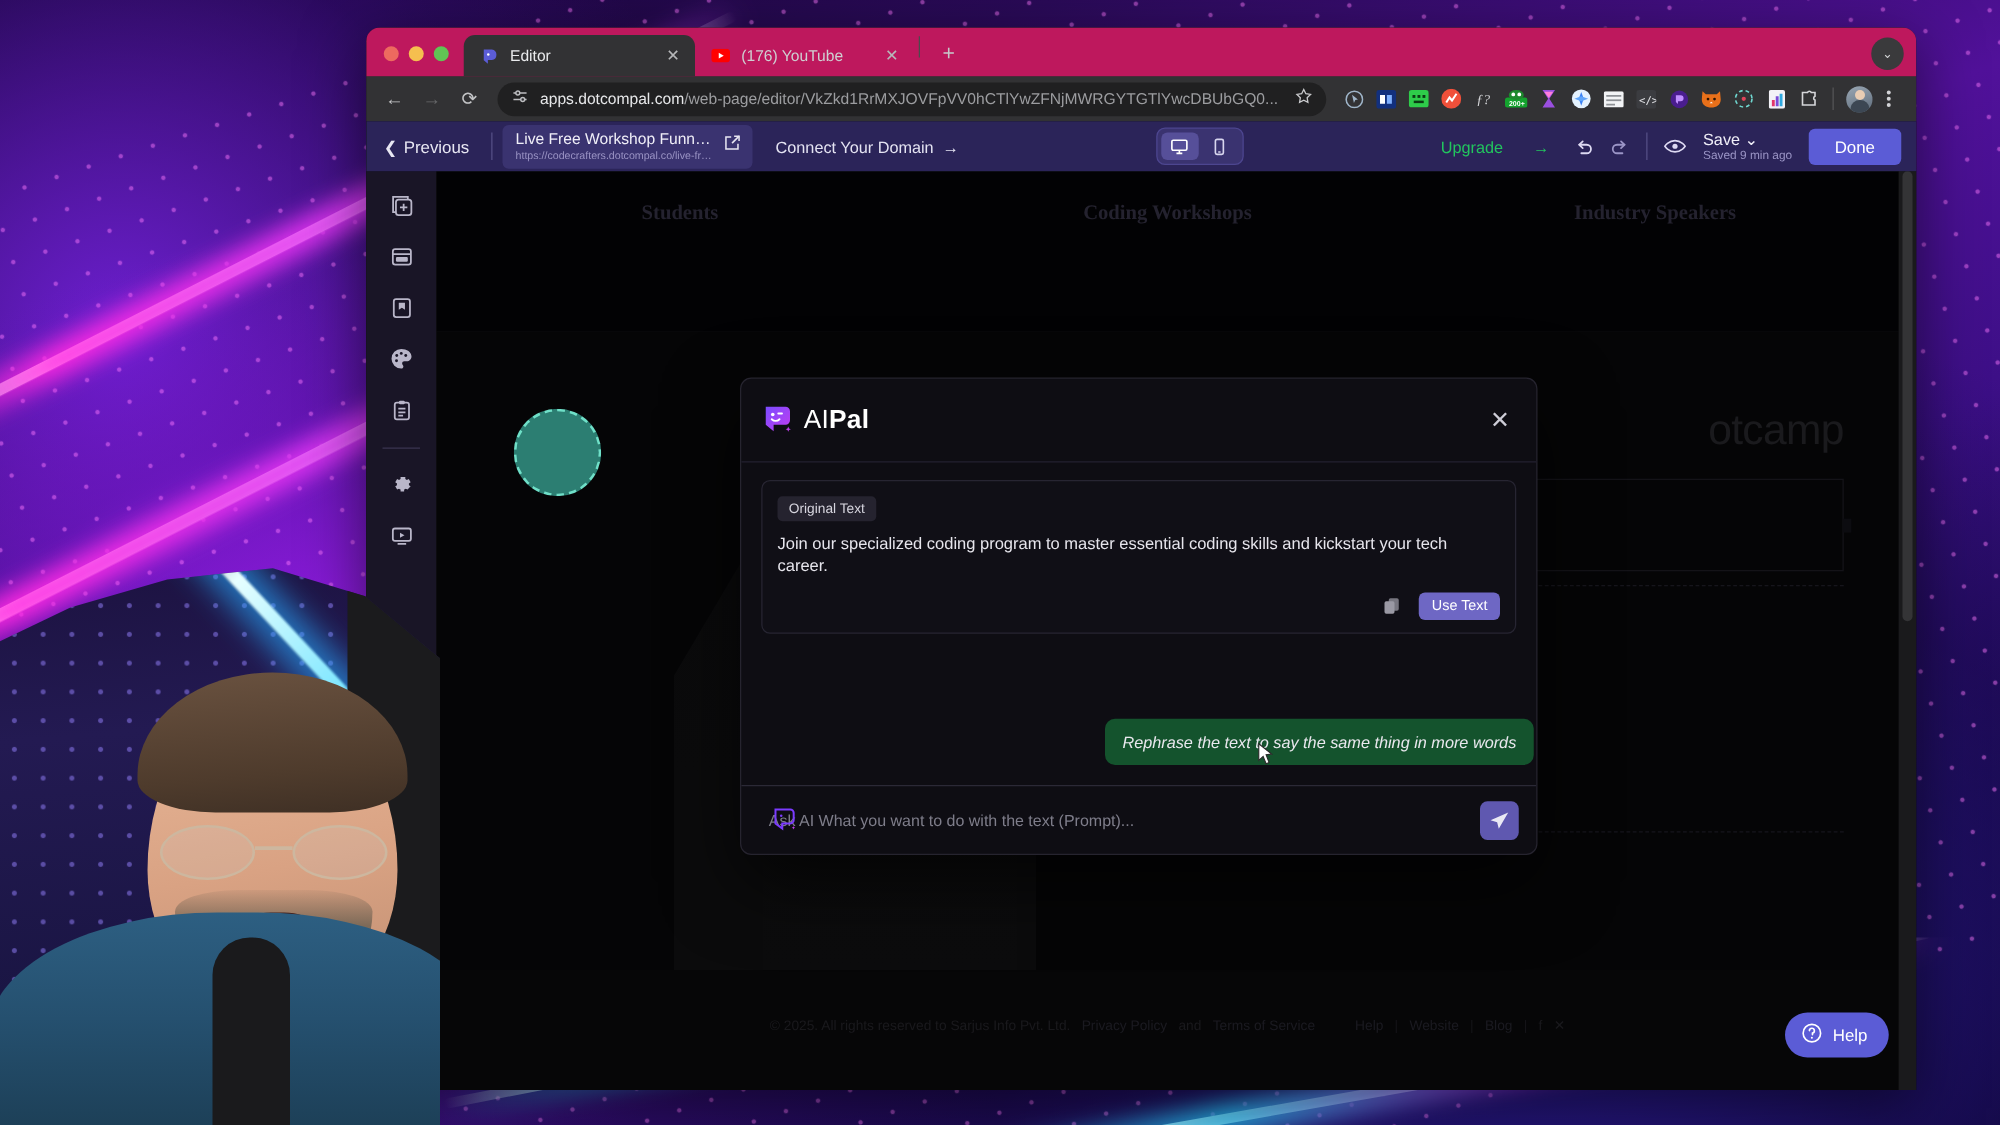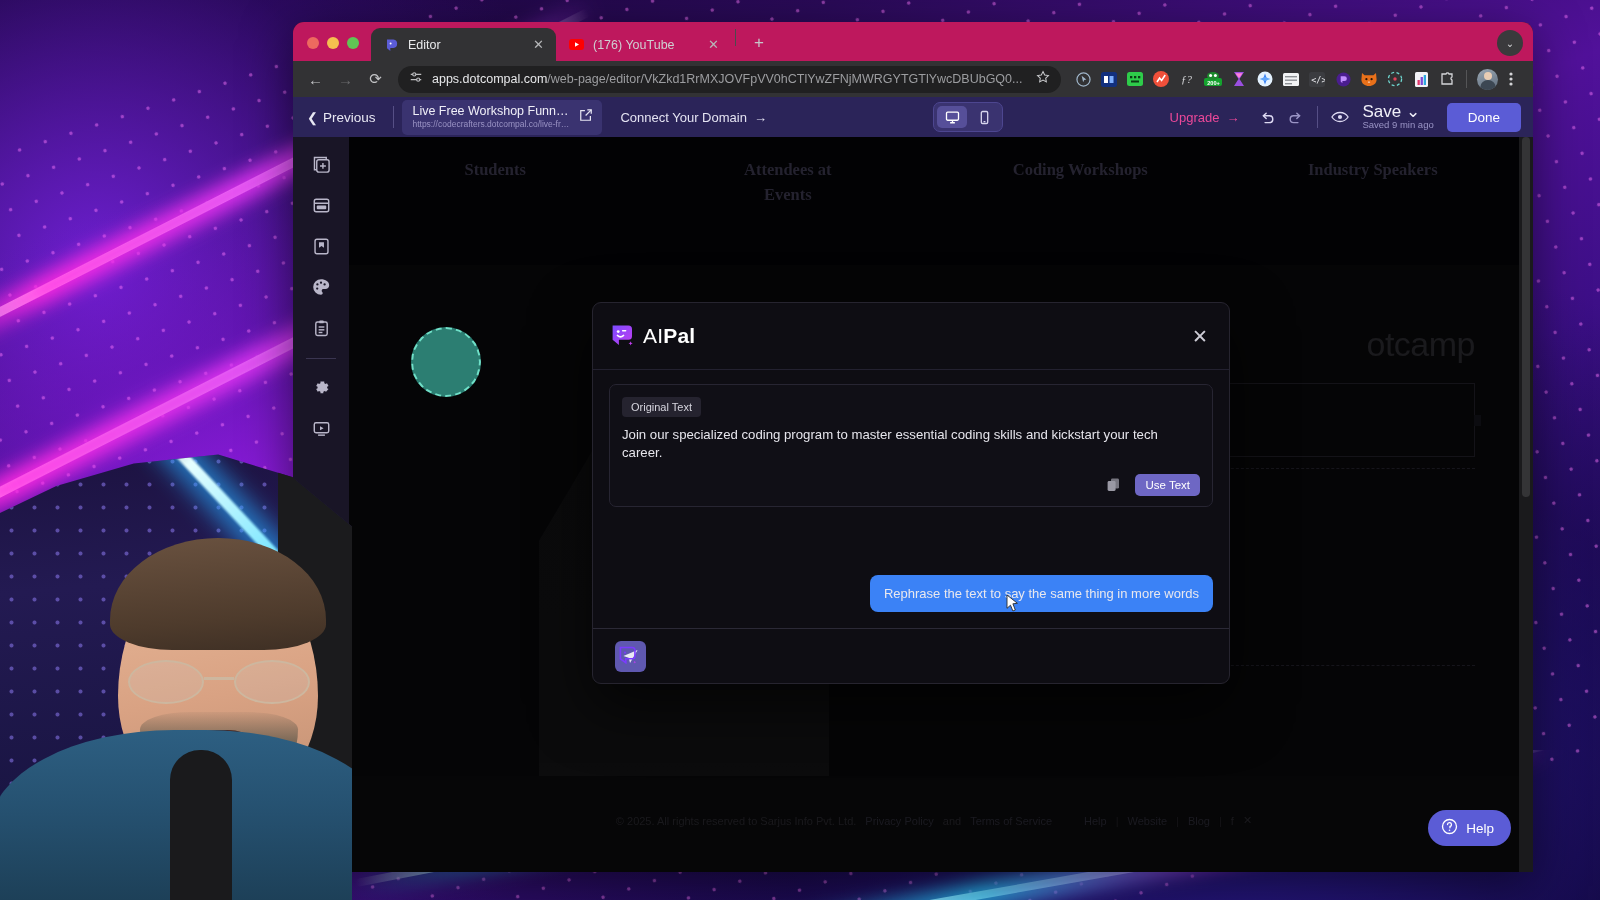--- a/index.html
+++ b/index.html
@@ -135,24 +135,24 @@
     background:#3a3370; border-radius:5px; padding:4px 9px 5px 10px; display:flex; align-items:center; gap:8px;
     max-width:200px;
   }
   .pagepill .ptitle{ font-size:12.5px; color:#f0eff8; line-height:15px; white-space:nowrap; overflow:hidden; text-overflow:ellipsis; }
   .pagepill .purl{ font-size:8.5px; color:#9a93c4; line-height:11px; white-space:nowrap; overflow:hidden; text-overflow:ellipsis; }
   .connectdomain{ color:#e4e3f2; font-size:13px; margin-left:18px; display:flex; gap:7px; align-items:flex-end; }
   .flex1{ flex:1; }
   .devtoggle{ display:flex; background:#3a3370; border-radius:7px; padding:3px; border:1px solid #4d4690; gap:2px; }
   .dev{ width:30px; height:22px; border-radius:5px; display:flex; align-items:center; justify-content:center; color:#d8d6ee; }
   .dev.on{ background:#564f99; }
-  .upgrade{ color:#ec4899; font-size:13px; display:flex; gap:7px; align-items:flex-end; margin-right:14px; }
+  .upgrade{ color:#22c55e; font-size:13px; display:flex; gap:24px; align-items:flex-end; margin-right:14px; }
   .ibtn{ width:28px; height:28px; display:flex; align-items:center; justify-content:center; color:#ddd9f2; }
   .savebox{ margin:0 13px 0 8px; text-align:left; }
-  .savebox .sl{ color:#f0eff8; font-size:17px; line-height:15px; }
+  .savebox .sl{ color:#f0eff8; font-size:13px; line-height:15px; }
   .savebox .ss{ color:#9b95c6; font-size:9.5px; line-height:12px; }
   .donebtn{ background:#5b5cd6; color:#fff; font-size:13.5px; padding:7px 21px; border-radius:5px; border:none; }
 
   
   #rail{
     position:absolute; left:0; top:40px; bottom:0; width:56px; background:#191526; z-index:5;
     display:flex; flex-direction:column; align-items:center; padding-top:8px; gap:3px;
   }
   .railicon{ width:38px; height:38px; border-radius:7px; display:flex; align-items:center; justify-content:center; color:#b9b6c9; }
   .raildiv{ width:30px; height:1px; background:#3a3550; margin:8px 0 6px; }
@@ -205,22 +205,22 @@
       color:#cdccd6; font-size:19px; }
   #mbody{ position:relative; height:258px; padding:14px 16px 0; }
   .origcard{ border:1px solid #272532; border-radius:7px; padding:12px 12px 10px; background:#100f16; }
   .tagchip{ display:inline-block; background:#25232f; color:#d6d5de; font-size:11px;
      padding:4px 9px; border-radius:4px; margin-bottom:9px; }
   .origtext{ font-size:13.2px; color:#e6e5ec; line-height:18px; }
   .cardactions{ display:flex; justify-content:flex-end; align-items:center; gap:12px; margin-top:12px; }
   .copyicon{ width:17px; height:17px; color:#9a99a4; }
   .usetext{ background:#6e67c4; color:#fff; font-size:11.5px; padding:5px 10px; border-radius:5px; border:none; }
   .userbubble{
-    position:absolute; right:16px; top:205px; background:#3b82f6; color:#e9e8ee;
-    font-size:13px; border-radius:8px; padding:11px 14px; max-width:480px;
+    position:absolute; right:2px; top:205px; background:#14532d; color:#e9e8ee;
+    font-size:13px; border-radius:8px; padding:11px 14px; max-width:480px;font-style:italic;
   }
   .botavatar{ position:absolute; left:24px; top:275px; width:22px; height:22px; }
   #mfoot{ height:56px; border-top:1px solid #2b2936; display:flex; align-items:center; padding:0 14px 0 22px; }
   .prompt{ flex:1; font-size:12.8px; color:#7e7d8a; }
   .sendbtn{ width:31px; height:31px; border-radius:6px; background:#5f58b0;
     display:flex; align-items:center; justify-content:center; border:none; }
 
   
   #blob{
     position:absolute; left:118px; top:230px; width:70px; height:70px; border-radius:50%;
@@ -595,22 +595,20 @@
             <line x1="6.4" y1="17" x2="13.6" y2="17"></line>
           </svg>
       </div>
     </div>
 
     <div id="canvas">
 
       <div id="statsband">
         <div class="stats">
           <div class="stat">Students</div>
-          <div class="stat" style="white-space:pre-line">Attendees at
-Events</div>
           <div class="stat">Coding Workshops</div>
           <div class="stat">Industry Speakers</div>
         </div>
       </div>
 
       <div id="herosection">
         <div class="silhouette"></div>
         <div class="hero-title">otcamp</div>
         <div class="hero-sub">
           <span style="white-space:pre-line">to master essential
@@ -695,20 +693,21 @@
         <div class="botavatar">
           <svg width="22" height="22" viewBox="0 0 26 26" fill="none">
             <path d="M4 3h14a3.2 3.2 0 0 1 3.2 3.2v6.8A3.2 3.2 0 0 1 18 16.2h-7.6V21L4 16.4z" stroke="#7b3bff" stroke-width="1.9" fill="none"></path>
             <circle cx="9.4" cy="9" r="1.2" fill="#7b3bff"></circle>
             <path d="M21 18.6l.5 1.2 1.2.5-1.2.5-.5 1.2-.5-1.2-1.2-.5 1.2-.5z" fill="#c13df0"></path>
           </svg>
         </div>
       </div>
 
       <div id="mfoot">
+        <div class="prompt">Ask AI What you want to do with the text (Prompt)...</div>
         <button class="sendbtn">
           <svg width="17" height="17" viewBox="0 0 18 18" fill="#e9e8f4">
               <path d="M16.5 2.2L1.5 8.6l5.6 1.8 1.4 5.4z"></path>
             </svg>
         </button>
       </div>
     </div>
 
     <div id="blob"></div>
 

